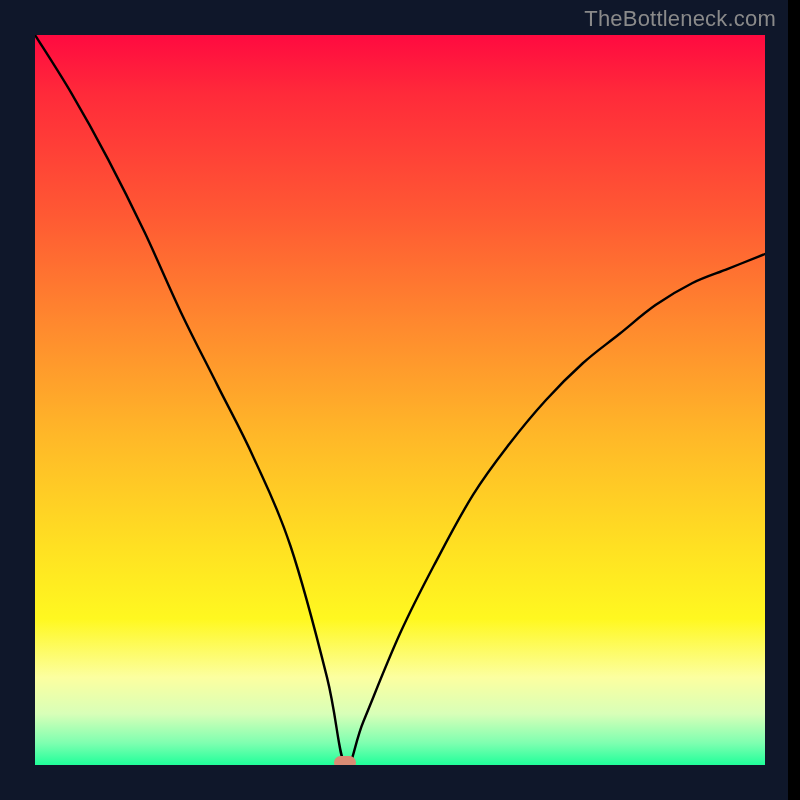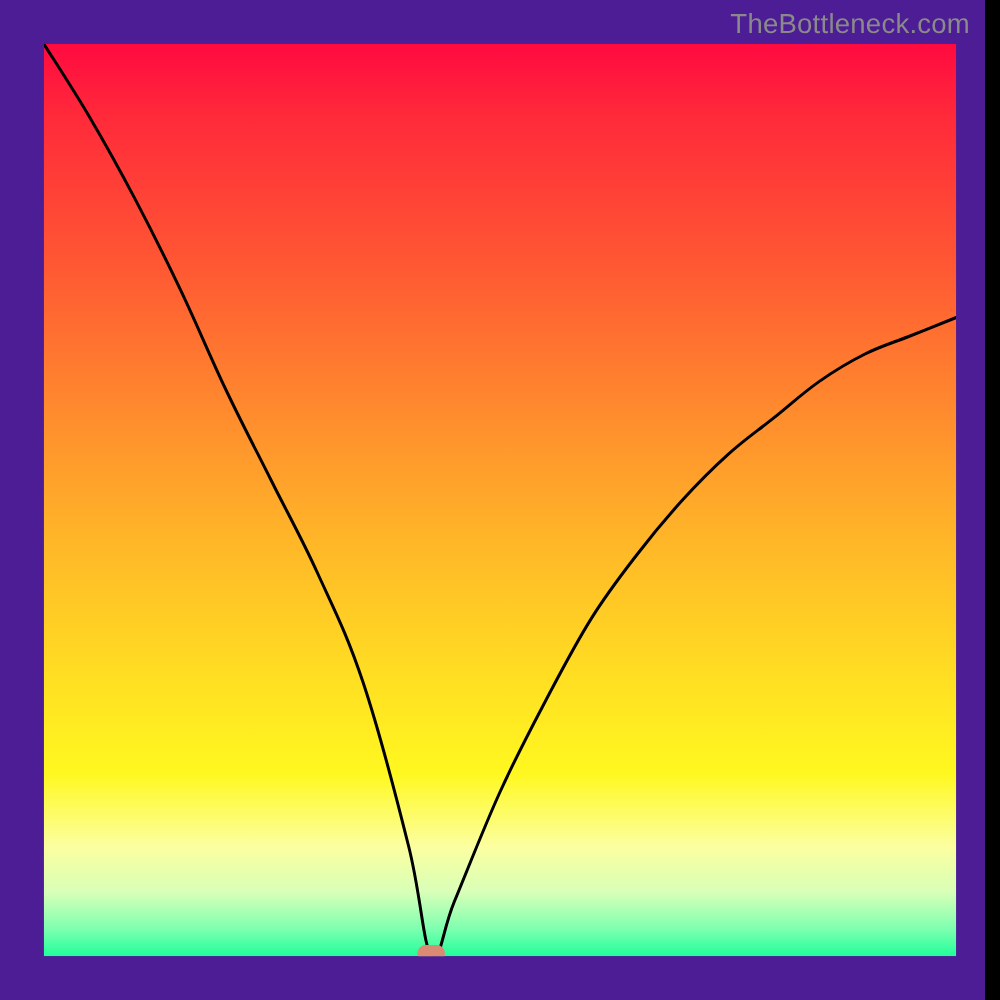--- a/index.html
+++ b/index.html
@@ -10,21 +10,21 @@
     background: #000;
     overflow: hidden;
     font-family: Arial, Helvetica, sans-serif;
   }
   .frame {
     position: absolute;
     left: 0;
     top: 0;
     width: 788px;
     height: 800px;
-    background: #4c1d95;
+    background: #0f172a;
   }
   .plot-area {
     position: absolute;
     left: 35px;
     top: 35px;
     width: 730px;
     height: 730px;
     overflow: hidden;
   }
   .gradient {

